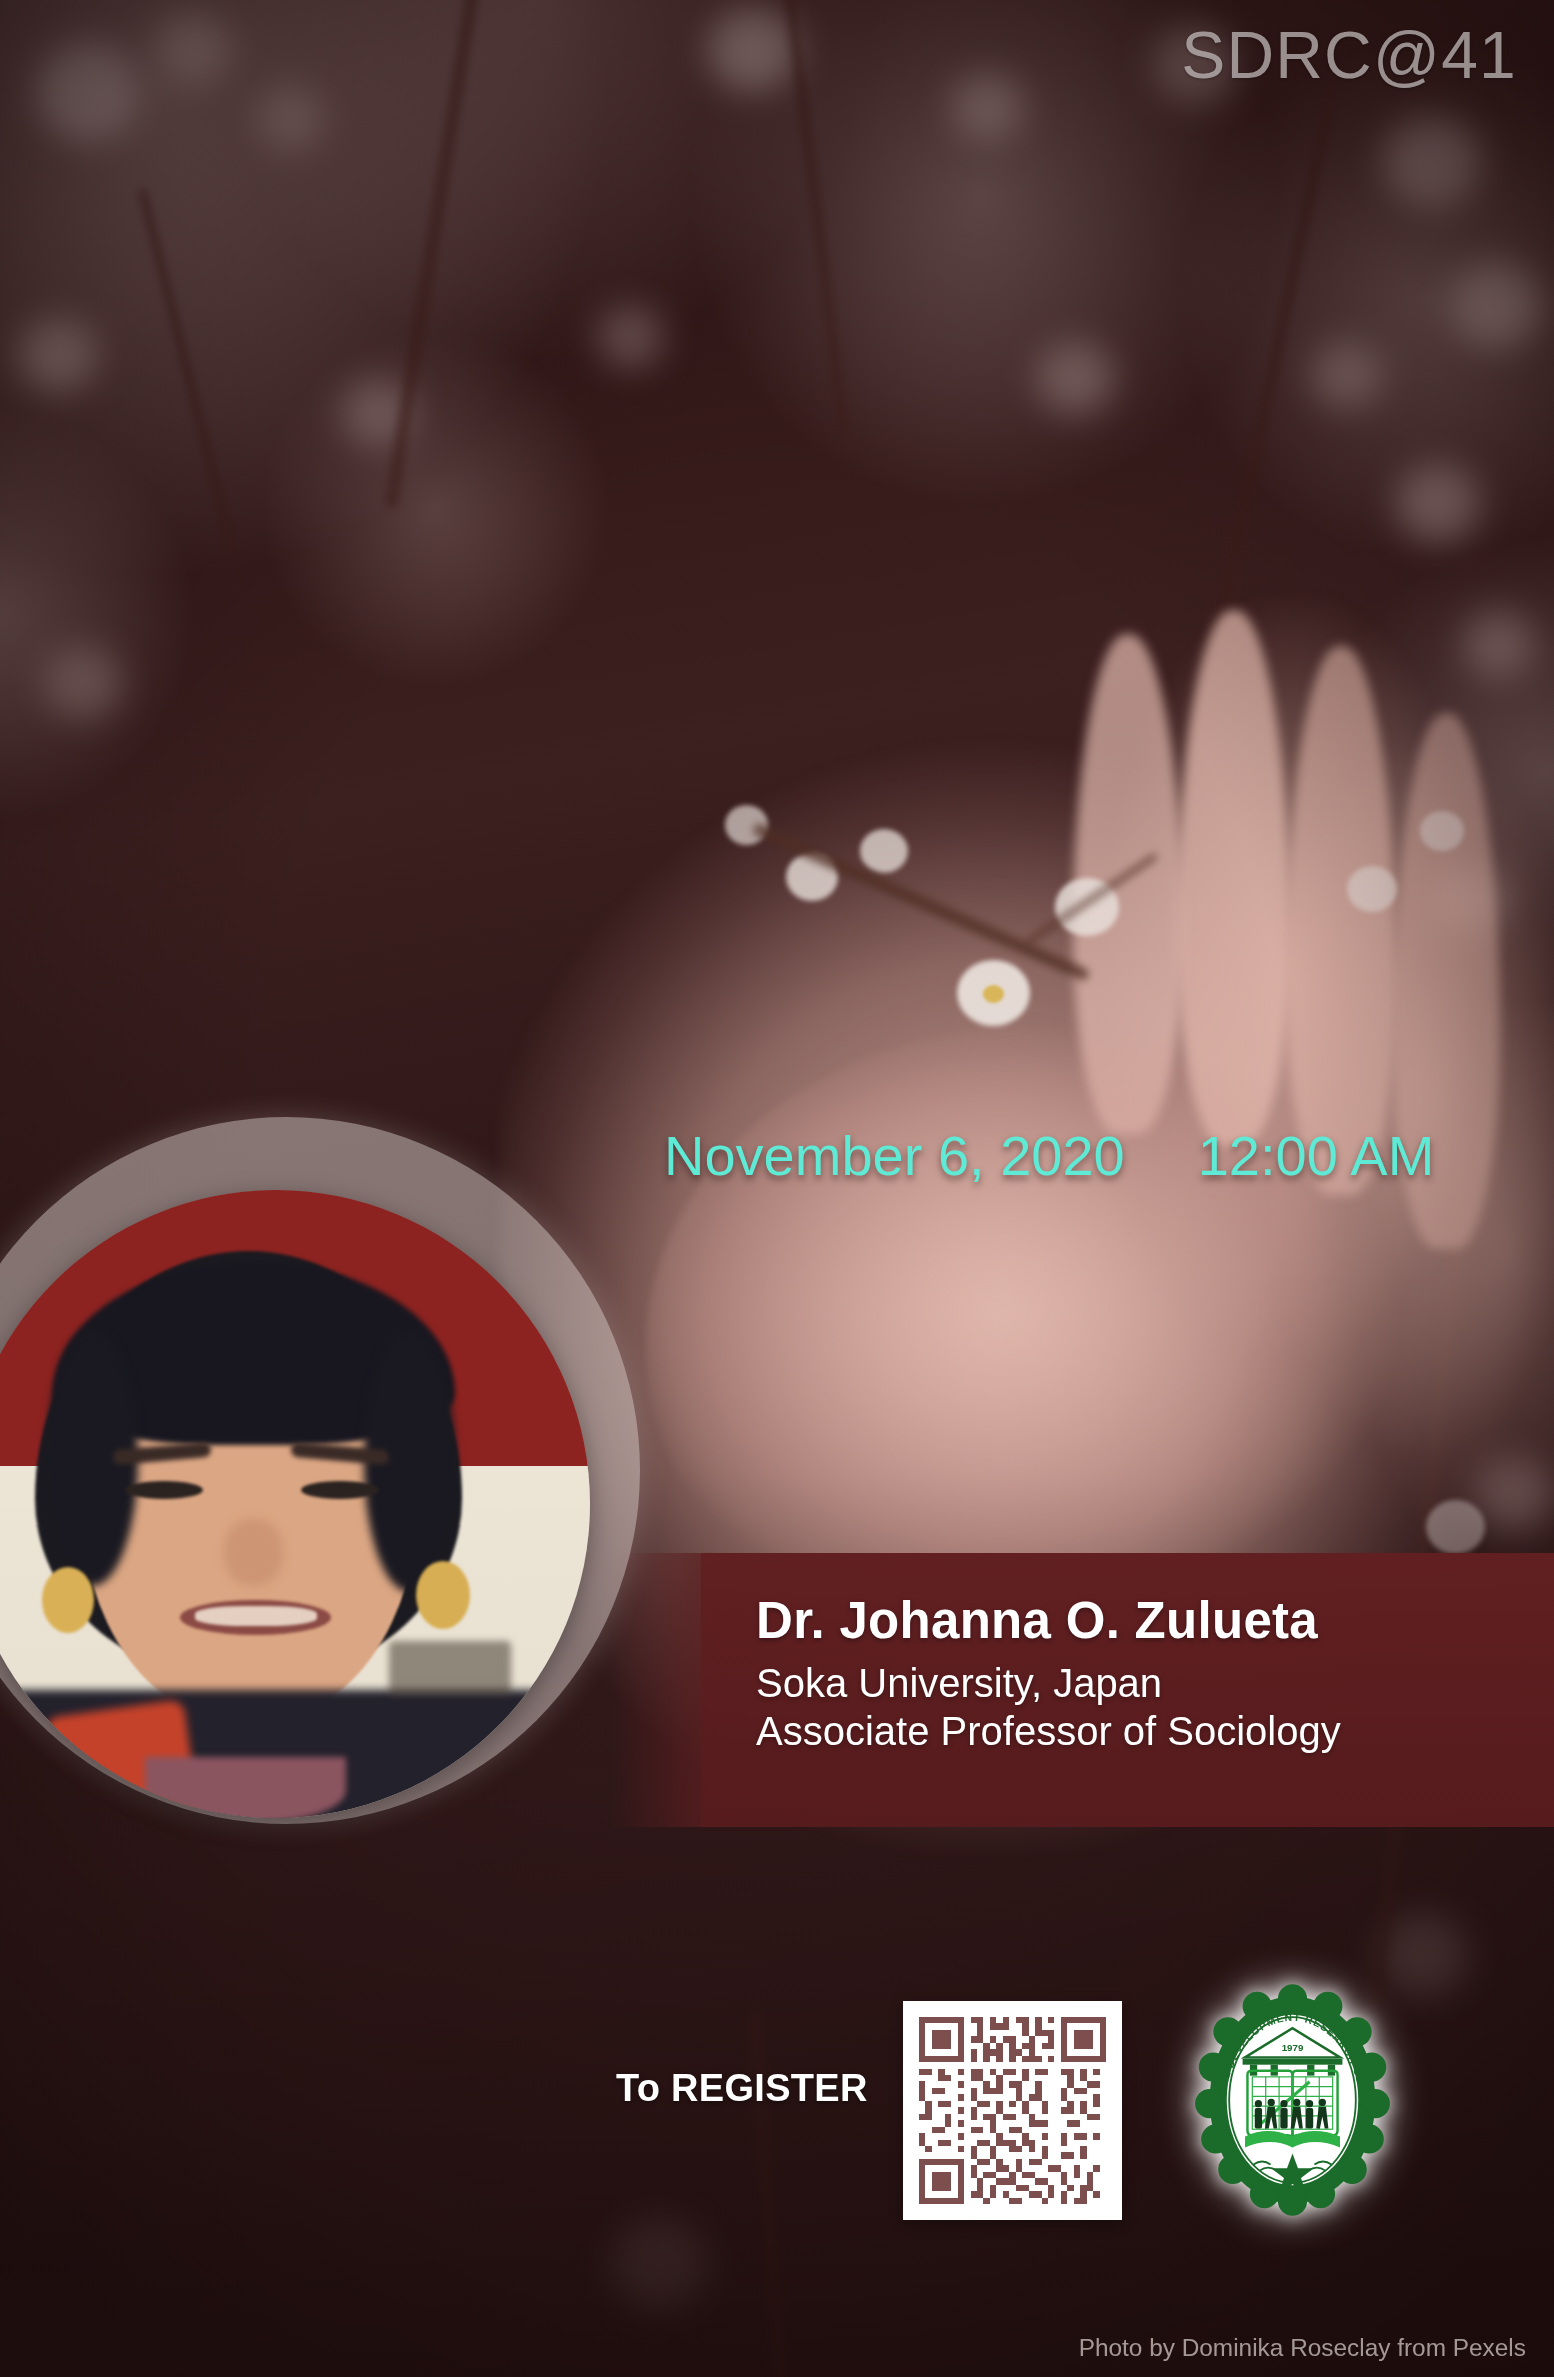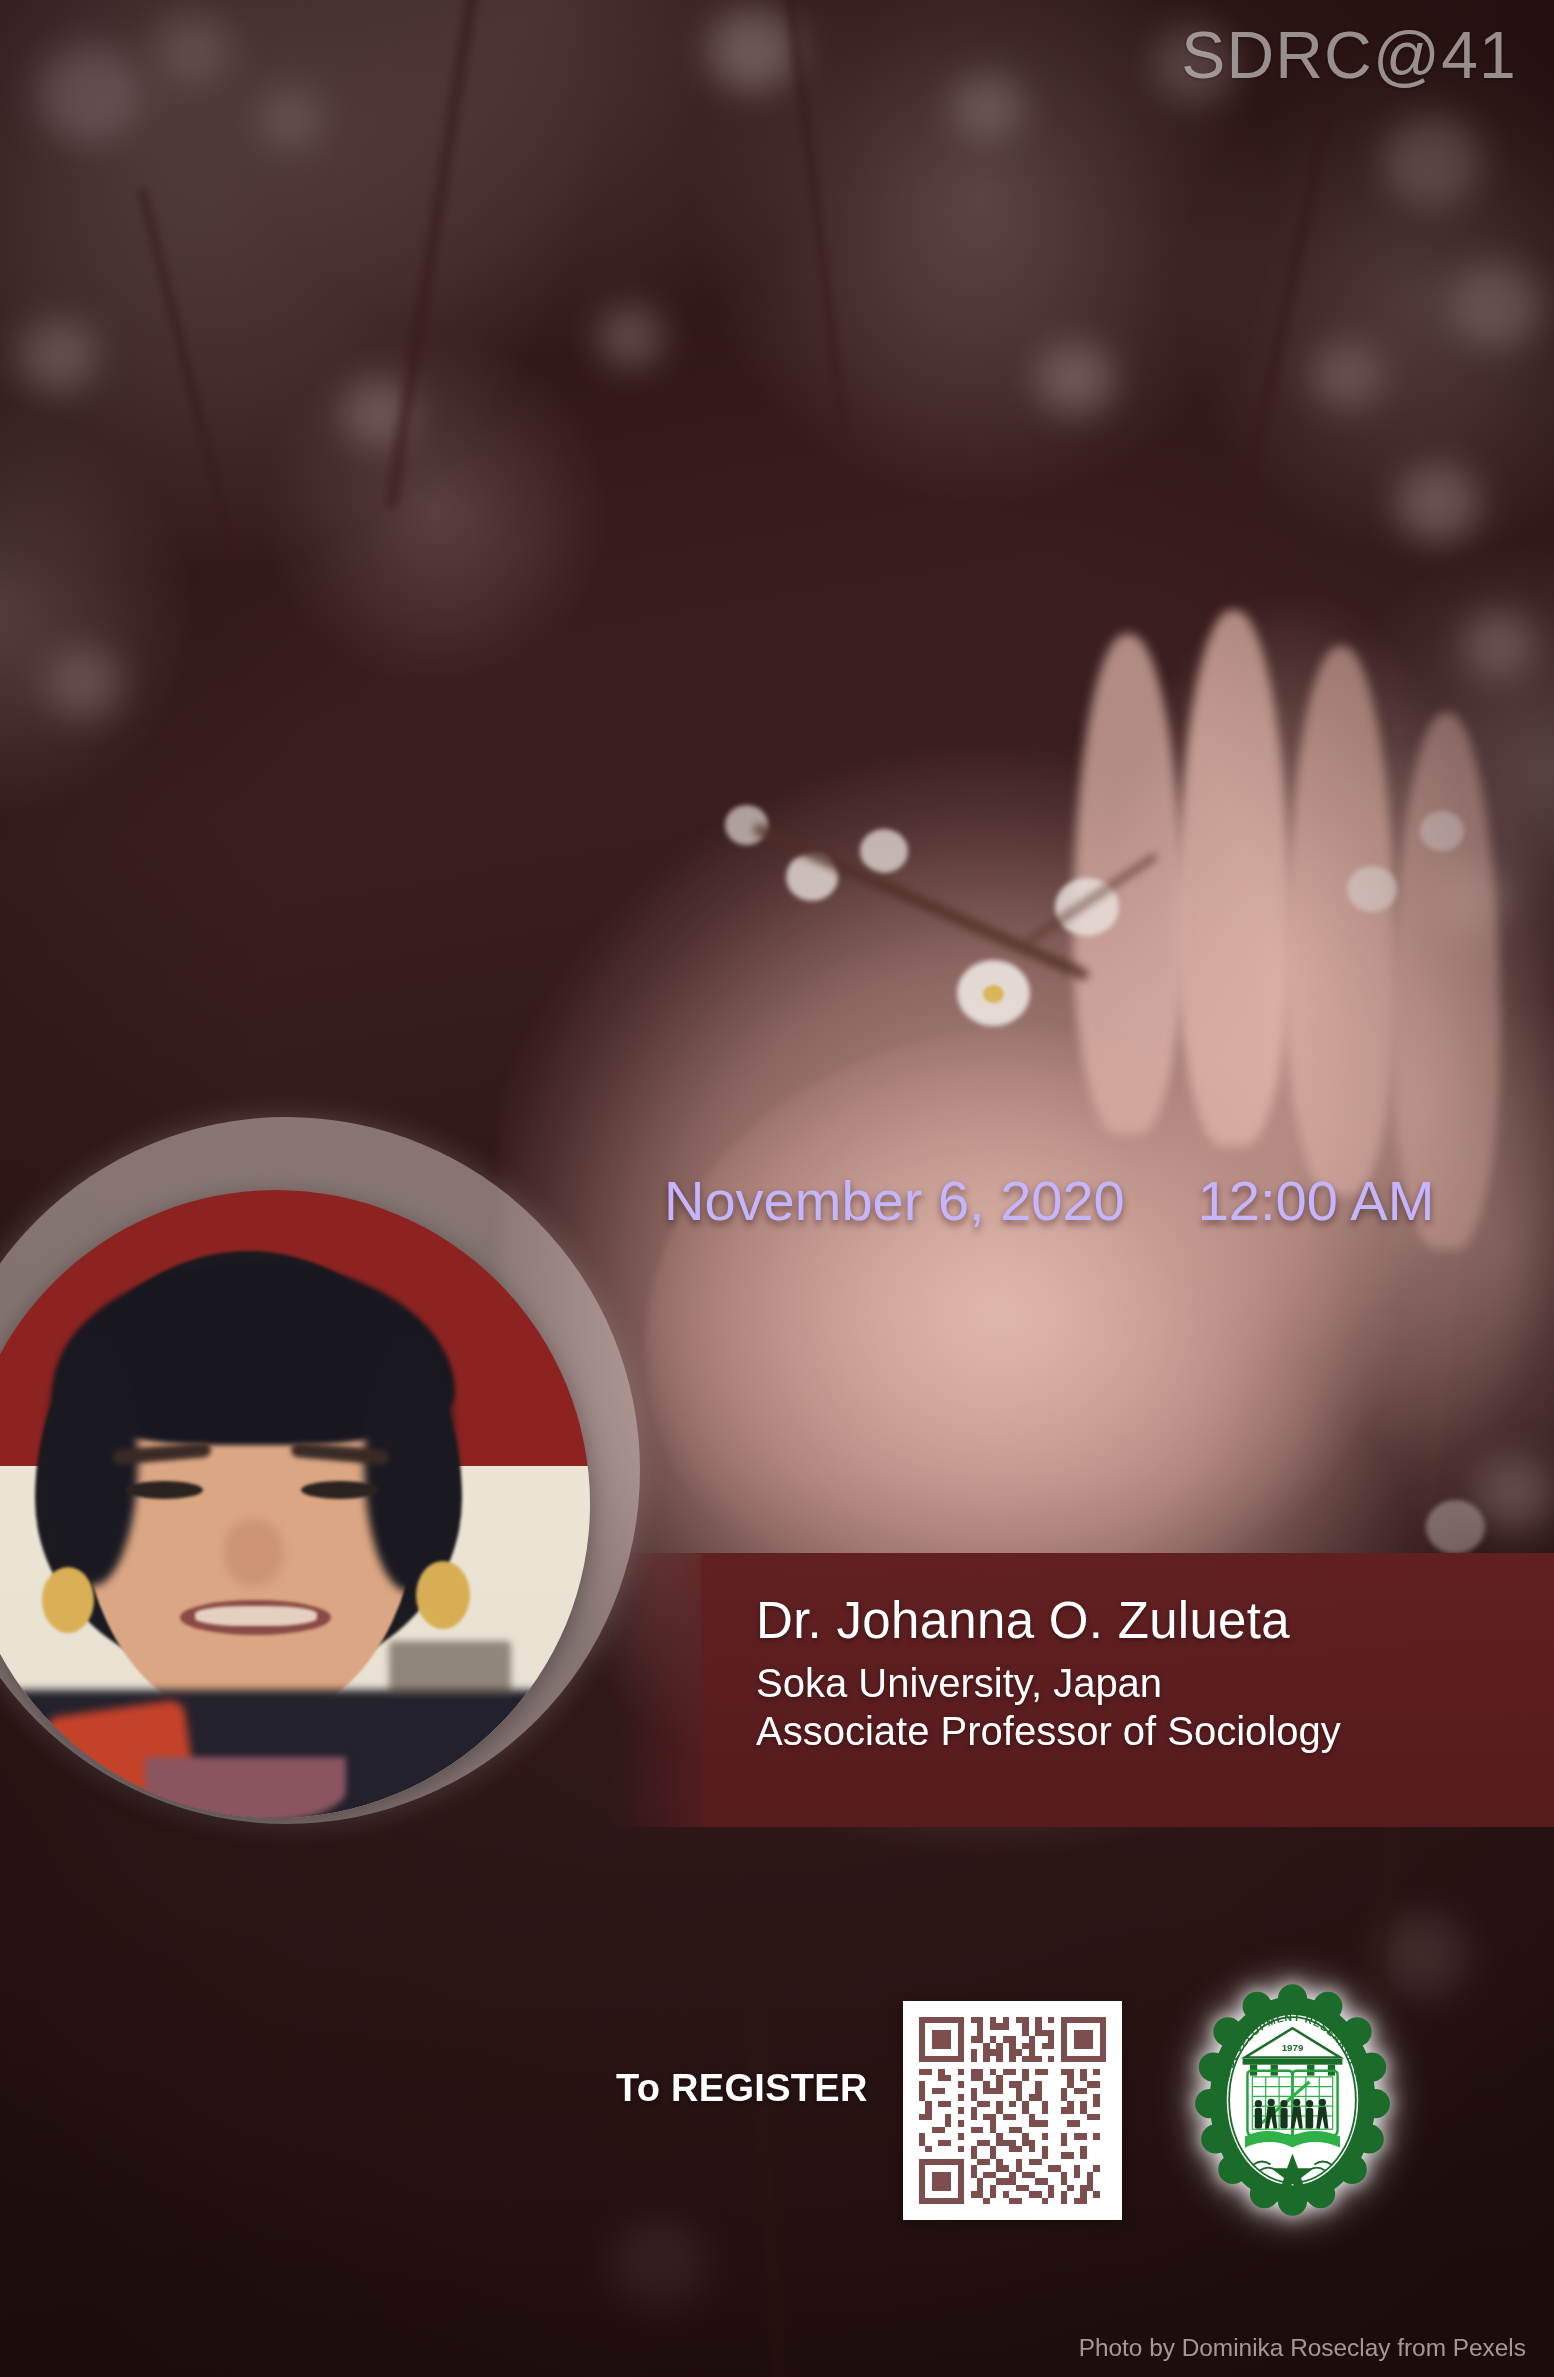--- a/index.html
+++ b/index.html
@@ -103,38 +103,37 @@
     color:#ffffff;font-weight:400;font-size:72px;line-height:1.17;
     margin-top:19.5px;letter-spacing:0px;
     transform:scaleX(.94);transform-origin:left top;
     text-shadow:0 4.3px 8.5px rgba(30,10,10,.42);
   }
 
   
   .datetime{
     position:absolute;left:664px;top:1123px;
     display:flex;align-items:flex-end;gap:73px;
-    color:#c4b5fd;font-size:56px;font-weight:400;
+    color:#5eead4;font-size:56px;font-weight:400;
     text-shadow:0 3.7px 7.3px rgba(40,14,14,.50);
-    margin-top:45px;
   }
 
   
   .speaker-band{
     position:absolute;left:0;top:1553px;width:1554px;height:274px;
     background:linear-gradient(90deg,rgba(86,28,30,.0) 0px,rgba(86,28,30,.0) 610px,rgba(92,30,32,.88) 719px,rgba(98,32,34,.94) 914px,rgba(96,31,33,.93) 1554px);
   }
   .speaker-band-solid{
     position:absolute;left:701px;top:1553px;width:853px;height:274px;
     background:linear-gradient(180deg,rgba(97,31,33,.93),rgba(86,27,29,.95));
   }
   .speaker{
     position:absolute;left:756px;top:1591px;width:768px;color:#fff;
   }
-  .speaker-name{font-size:51px;font-weight:400;letter-spacing:0.3px;margin-bottom:8.5px;
+  .speaker-name{font-size:51px;font-weight:700;letter-spacing:0.3px;margin-bottom:8.5px;
     text-shadow:0 2.4px 5.5px rgba(0,0,0,.38);}
   .speaker-role{font-size:40px;font-weight:400;line-height:1.22;
     text-shadow:0 1.8px 4.9px rgba(0,0,0,.34);}
 
   
   .portrait-ring{
     position:absolute;left:-67px;top:1117px;width:707px;height:707px;
     border-radius:50%;
     background:rgba(236,226,222,.46);
     box-shadow:0 0 29px rgba(250,240,236,.20);

